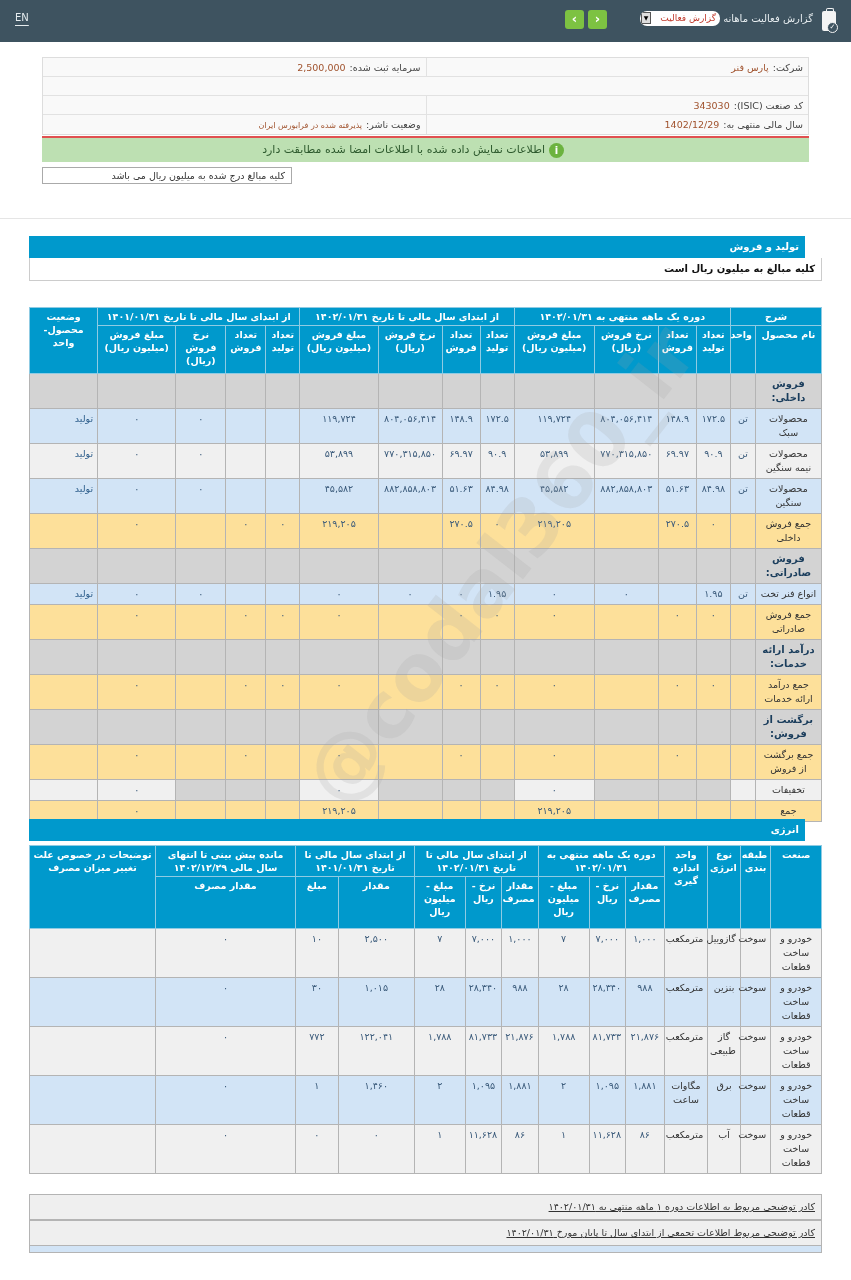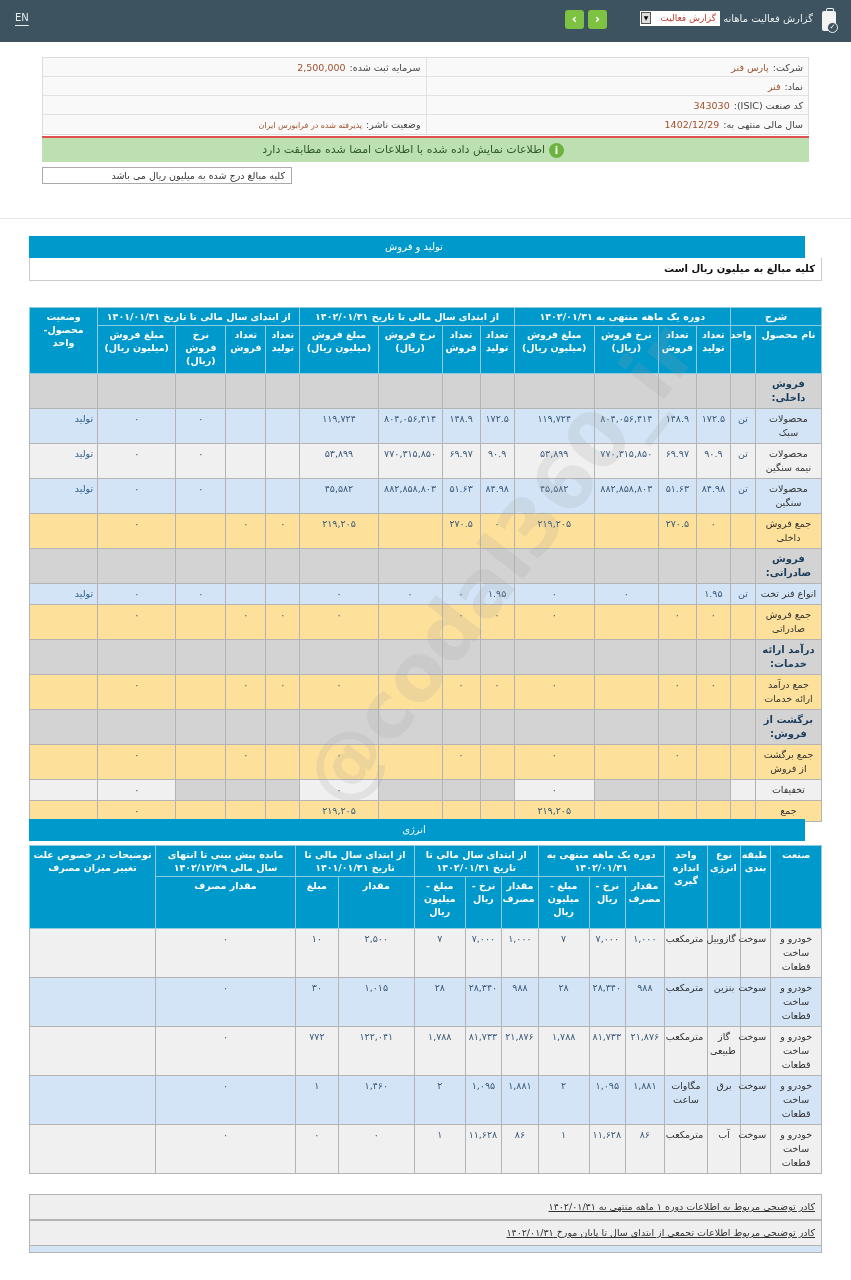--- a/index.html
+++ b/index.html
@@ -32,21 +32,21 @@
     content: "✓"; position: absolute; right: -2px; bottom: -2px; font-size: 7px;
     width: 9px; height: 9px; line-height: 9px; text-align: center;
     background: #3e5360; color: #f4f4f4; border-radius: 50%; border: 1px solid #f4f4f4;
   }
   .topbar .title {
     position: absolute; right: 38px; top: 13px; color: #e6ecef; font-size: 10px; direction: rtl;
   }
   .topbar .select {
     position: absolute; left: 640px; top: 11px; width: 80px; height: 15px;
     background: #fff; color: #c0392b; font-size: 9px; line-height: 15px;
-    padding-right: 4px; direction: rtl; overflow: hidden; white-space: nowrap;
+    padding-right: 4px; direction: rtl; overflow: hidden; white-space: nowrap; border-radius: 7px;
   }
   .topbar .select .arrow {
     position: absolute; left: 1px; top: 1px; width: 10px; height: 12px;
     background: #ddd; border: 1px solid #555; color: #000; font-size: 6px;
     line-height: 10px; text-align: center;
   }
   .navbtn {
     position: absolute; top: 10px; width: 19px; height: 19px; background: #7dc242;
     border-radius: 3px; color: #fff; font-size: 13px; font-weight: bold;
     line-height: 18px; text-align: center;
@@ -79,22 +79,22 @@
   .amount-note {
     position: absolute; top: 167px; left: 42px; width: 250px; height: 17px;
     border: 1px solid #aaa; background: #fff; font-size: 9.5px; line-height: 15px;
     padding-right: 6px; color: #333;
   }
   .hr { position: absolute; top: 218px; left: 0; width: 851px; height: 1px; background: #e5e5e5; }
 
   
   .sec-header {
     position: absolute; left: 29px; width: 776px; height: 22px;
-    background: #0099cc; color: #fff; font-size: 10px; font-weight: normal;
-    line-height: 22px; padding-right: 6px; text-align: center;
+    background: #0099cc; color: #fff; font-size: 10px; font-weight: bold;
+    line-height: 22px; padding-right: 6px;
   }
   .sec-sub {
     position: absolute; left: 29px; width: 793px; height: 23px;
     background: #fff; border: 1px solid #ccc; border-top: none;
     font-size: 10px; font-weight: bold; color: #111; line-height: 22px; padding-right: 6px;
   }
 
   
   table.grid {
     position: absolute; left: 29px; width: 793px;
@@ -148,21 +148,20 @@
   <span class="title">گزارش فعالیت ماهانه</span>
   <span class="report-icon"></span>
 </div>
 
 <div class="info">
   <div class="row">
     <div class="cell r"><span>شرکت:</span><span class="val">پارس فنر</span></div>
     <div class="cell"><span>سرمایه ثبت شده:</span><span class="val">2,500,000</span></div>
   </div>
   <div class="row">
-    <div class="cell r"><span>نماد:</span><span class="val">فنر</span></div>
   </div>
   <div class="row">
     <div class="cell r"><span>کد صنعت (ISIC):</span><span class="val">343030</span></div>
   </div>
   <div class="row">
     <div class="cell r"><span>سال مالی منتهی به:</span><span class="val">1402/12/29</span></div>
     <div class="cell"><span>وضعیت ناشر:</span><span class="val small">پذیرفته شده در فرابورس ایران</span></div>
   </div>
 </div>
 <div class="redline"></div>

